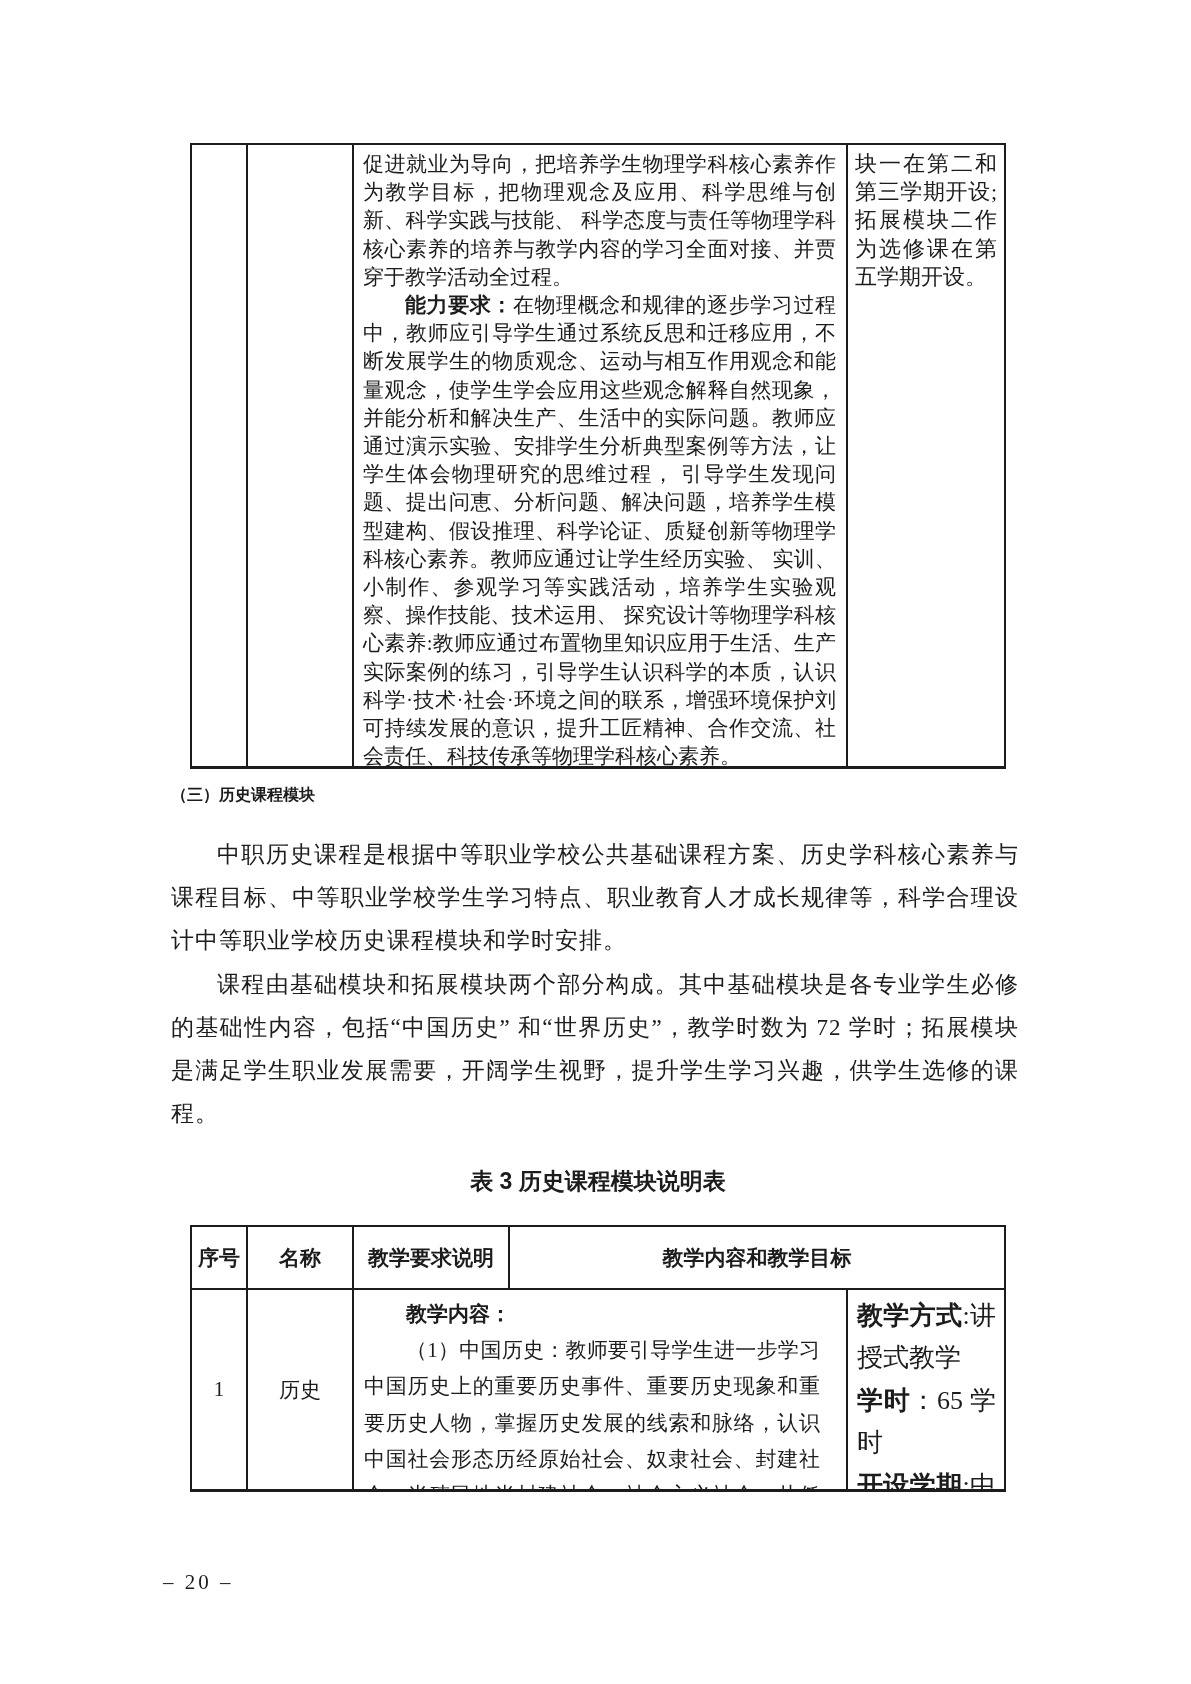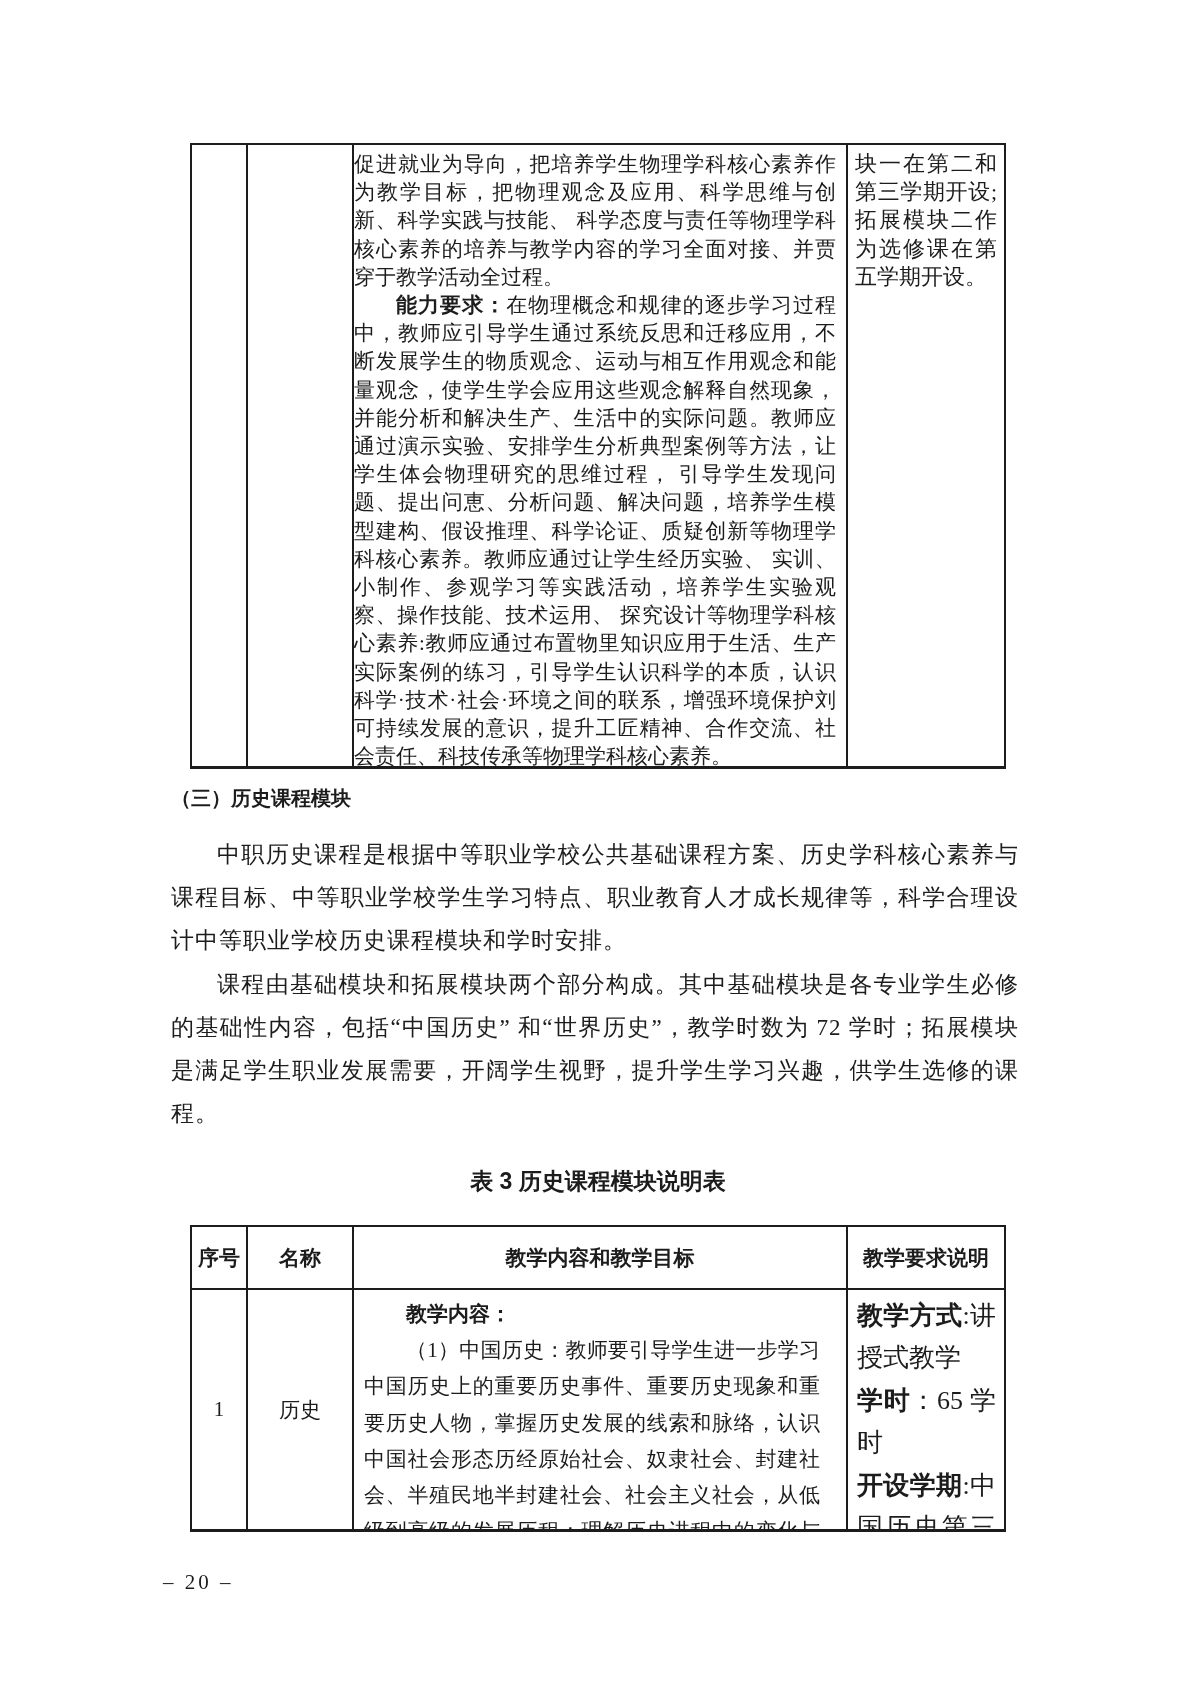--- a/index.html
+++ b/index.html
@@ -4,47 +4,47 @@
 <style>
   html,body{margin:0;padding:0;background:#e8e8e8;}
   .page{
     position:relative;width:1191px;height:1684px;margin:0 auto;
     background:#ffffff;color:#1c1c1c;
     font-family:"Liberation Serif","DejaVu Serif",serif;
   }
   
   .tbl{position:absolute;box-sizing:border-box;border:2px solid #1c1c1c;display:flex;}
   .tbl-top{left:190px;top:143px;width:816px;height:626px;border-bottom-width:3px;}
-  .tbl-bottom{left:190px;top:1225px;width:816px;height:307px;flex-direction:column;border-bottom-width:3px;}
+  .tbl-bottom{left:190px;top:1225px;width:816px;height:267px;flex-direction:column;border-bottom-width:3px;}
   .cell{box-sizing:border-box;border-right:2px solid #1c1c1c;overflow:hidden;}
   .cell:last-child{border-right:none;}
   .c1{width:56px;flex:none;}
   .c2{width:106px;flex:none;}
   .c3{width:494px;flex:none;}
   .c4{flex:1;}
   .vcenter{display:flex;align-items:center;justify-content:center;}
   
-  .tbl-top .c3{padding:5px 10px 3px 0;font-size:21px;line-height:28.2px;text-align:justify;}
+  .tbl-top .c3{padding:5px 10px 3px 9px;font-size:21px;line-height:28.2px;text-align:justify;}
   .tbl-top .c3 p{margin:0;}
   .tbl-top .c4{padding:5px 7px 3px 7px;font-size:22px;line-height:28.2px;text-align:justify;}
   .indent2{text-indent:2em;}
   .lead{font-family:"Liberation Sans","DejaVu Sans",sans-serif;font-weight:bold;}
   
   .hdr-row{display:flex;height:61px;border-bottom:2px solid #1c1c1c;flex:none;}
   .body-row{display:flex;flex:1;min-height:0;}
   .hdr-cell{font-family:"Liberation Sans","DejaVu Sans",sans-serif;font-weight:bold;font-size:21px;}
   .tbl-bottom .body-row .c1,.tbl-bottom .body-row .c2{font-size:21px;}
   .tbl-bottom .body-row .c3{padding:6px 26px 0 10px;font-size:21px;line-height:36.2px;text-align:justify;}
   .tbl-bottom .body-row .c3 p{margin:0;}
   .tbl-bottom .body-row .c4{padding:4px 8px 0 9px;font-size:26px;line-height:42px;text-align:justify;}
   .tbl-bottom .body-row .c4 p{margin:0;}
   
   .heading{
     position:absolute;left:171px;top:785px;
-    font-family:"Liberation Sans","DejaVu Sans",sans-serif;font-weight:bold;font-size:20px;
+    font-family:"Liberation Sans","DejaVu Sans",sans-serif;font-weight:bold;font-size:16px;
   }
   .bodytext{position:absolute;left:171px;top:833px;width:848px;}
   .bodytext p{margin:0;font-size:23px;line-height:43.2px;letter-spacing:1px;text-align:justify;text-indent:2em;}
   .tbl-title{
     position:absolute;left:190px;top:1166px;width:816px;text-align:center;
     font-family:"Liberation Sans","DejaVu Sans",sans-serif;font-weight:bold;font-size:23px;
   }
   .page-num{position:absolute;left:163px;top:1570px;font-size:21px;letter-spacing:3px;}
 </style>
 </head>
@@ -70,22 +70,22 @@
     <p>中职历史课程是根据中等职业学校公共基础课程方案、历史学科核心素养与课程目标、中等职业学校学生学习特点、职业教育人才成长规律等，科学合理设计中等职业学校历史课程模块和学时安排。</p>
     <p>课程由基础模块和拓展模块两个部分构成。其中基础模块是各专业学生必修的基础性内容，包括“中国历史” 和“世界历史”，教学时数为 72 学时；拓展模块是满足学生职业发展需要，开阔学生视野，提升学生学习兴趣，供学生选修的课程。</p>
   </div>
 
   <div class="tbl-title">表 3 历史课程模块说明表</div>
 
   <div class="tbl tbl-bottom">
     <div class="hdr-row">
       <div class="cell c1 vcenter hdr-cell">序号</div>
       <div class="cell c2 vcenter hdr-cell">名称</div>
+      <div class="cell c4 vcenter hdr-cell">教学要求说明</div>
       <div class="cell c3 vcenter hdr-cell">教学内容和教学目标</div>
-      <div class="cell c4 vcenter hdr-cell">教学要求说明</div>
     </div>
     <div class="body-row">
       <div class="cell c1 vcenter">1</div>
       <div class="cell c2 vcenter">历史</div>
       <div class="cell c3">
         <p class="indent2 lead">教学内容：</p>
         <p class="indent2">（1）中国历史：教师要引导学生进一步学习中国历史上的重要历史事件、重要历史现象和重要历史人物，掌握历史发展的线索和脉络，认识中国社会形态历经原始社会、奴隶社会、封建社会、半殖民地半封建社会、社会主义社会，从低级到高级的发展历程；理解历史进程中的变化与延续、继承与发展；认识中</p>
       </div>
       <div class="cell c4">
         <p><span class="lead">教学方式</span><span>:</span><span>讲授式教学</span></p>

